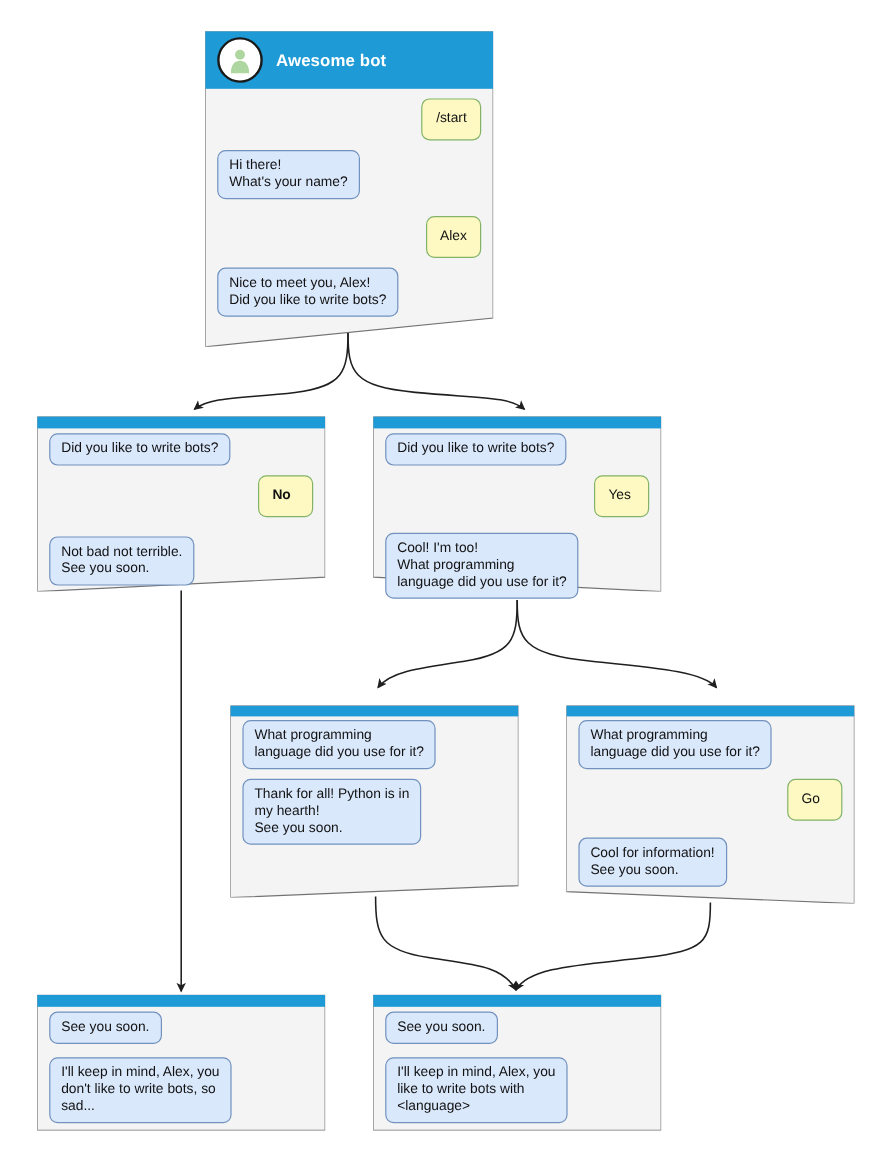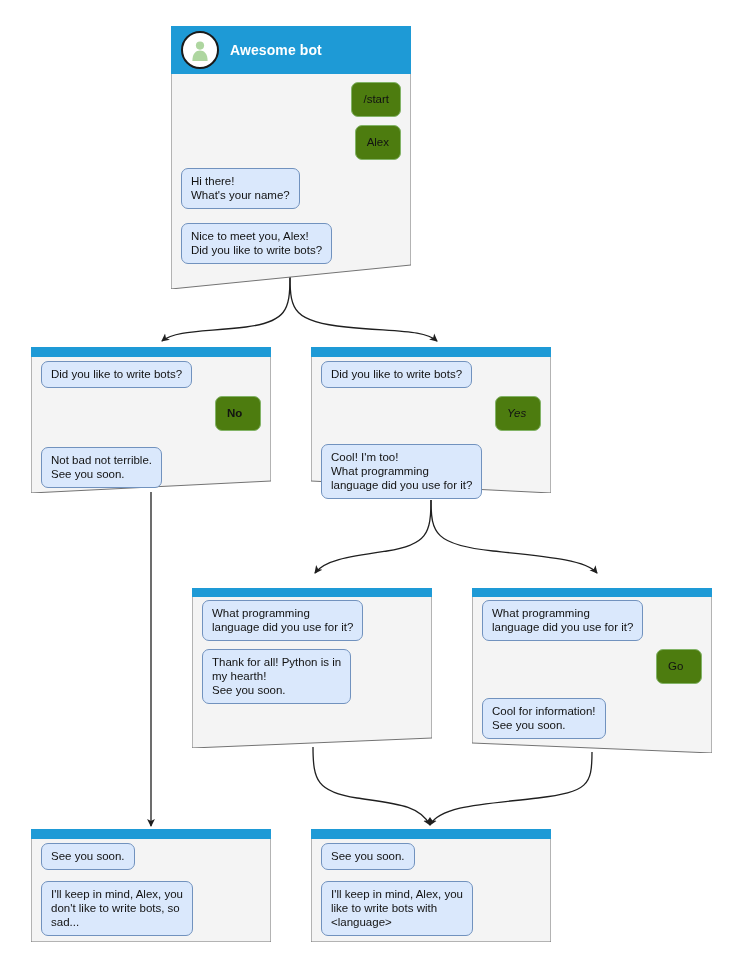--- a/index.html
+++ b/index.html
@@ -99,21 +99,21 @@
     color: #121212;
     box-sizing: border-box;
     white-space: pre-line;
     max-width: 78%;
   }
   .bubble.bot {
     background: #dae8fc;
     border: 1px solid #7192be;
   }
   .bubble.user {
-    background: #4d7c0f;
+    background: #fef9c3;
     border: 1px solid #82b366;
     text-align: left;
     min-width: 46px;
   }
   .bubble.user.pad { padding: 9px 11px 10px 11px; }
 </style>
 </head>
 <body>
 
 <div id="canvas">
@@ -152,26 +152,26 @@
             <circle cx="12" cy="7.6" r="4.1" fill="#aed6a0"></circle>
             <path d="M 4.4 23 C 4.4 15.5 8 12.6 12 12.6 C 16 12.6 19.6 15.5 19.6 23 Z" fill="#aed6a0"></path>
           </svg>
         </span>
         <span class="bot-name">Awesome bot</span>
       </div>
       <div class="chat" style="padding-top:56px;">
         <div class="msg-row user">
           <div class="bubble user pad">/start</div>
         </div>
-        <div class="msg-row user">
-          <div class="bubble user pad">Alex</div>
-        </div>
         <div class="msg-row bot" style="margin-bottom:14px;">
           <div class="bubble bot">Hi there!
 What's your name?</div>
+        </div>
+        <div class="msg-row user">
+          <div class="bubble user pad">Alex</div>
         </div>
         <div class="msg-row bot">
           <div class="bubble bot">Nice to meet you, Alex!
 Did you like to write bots?</div>
         </div>
       </div>
     </div>
   </div>
 
   <div class="node" style="left:31px; top:347px; width:240px; height:146px;">
@@ -198,21 +198,21 @@
   <div class="node" style="left:311px; top:347px; width:240px; height:146px;">
     <svg class="node-shape" viewBox="0 0 240 146" width="240" height="146" preserveAspectRatio="none">
       <polygon points="0,0 240,0 240,146 0,134" fill="#f4f4f4" stroke="#737373" stroke-width="1"></polygon>
       <rect x="0" y="0" width="240" height="10" fill="#1e9ad6"></rect>
     </svg>
     <div class="node-body">
       <div class="chat" style="padding-top:14px;">
         <div class="msg-row bot">
           <div class="bubble bot">Did you like to write bots?</div>
         </div>
-        <div class="msg-row user" style="margin-bottom:13px;font-style:italic;">
+        <div class="msg-row user" style="margin-bottom:13px;">
           <div class="bubble user pad">Yes</div>
         </div>
         <div class="msg-row bot">
           <div class="bubble bot">Cool! I'm too!
 What programming
 language did you use for it?</div>
         </div>
       </div>
     </div>
   </div>

